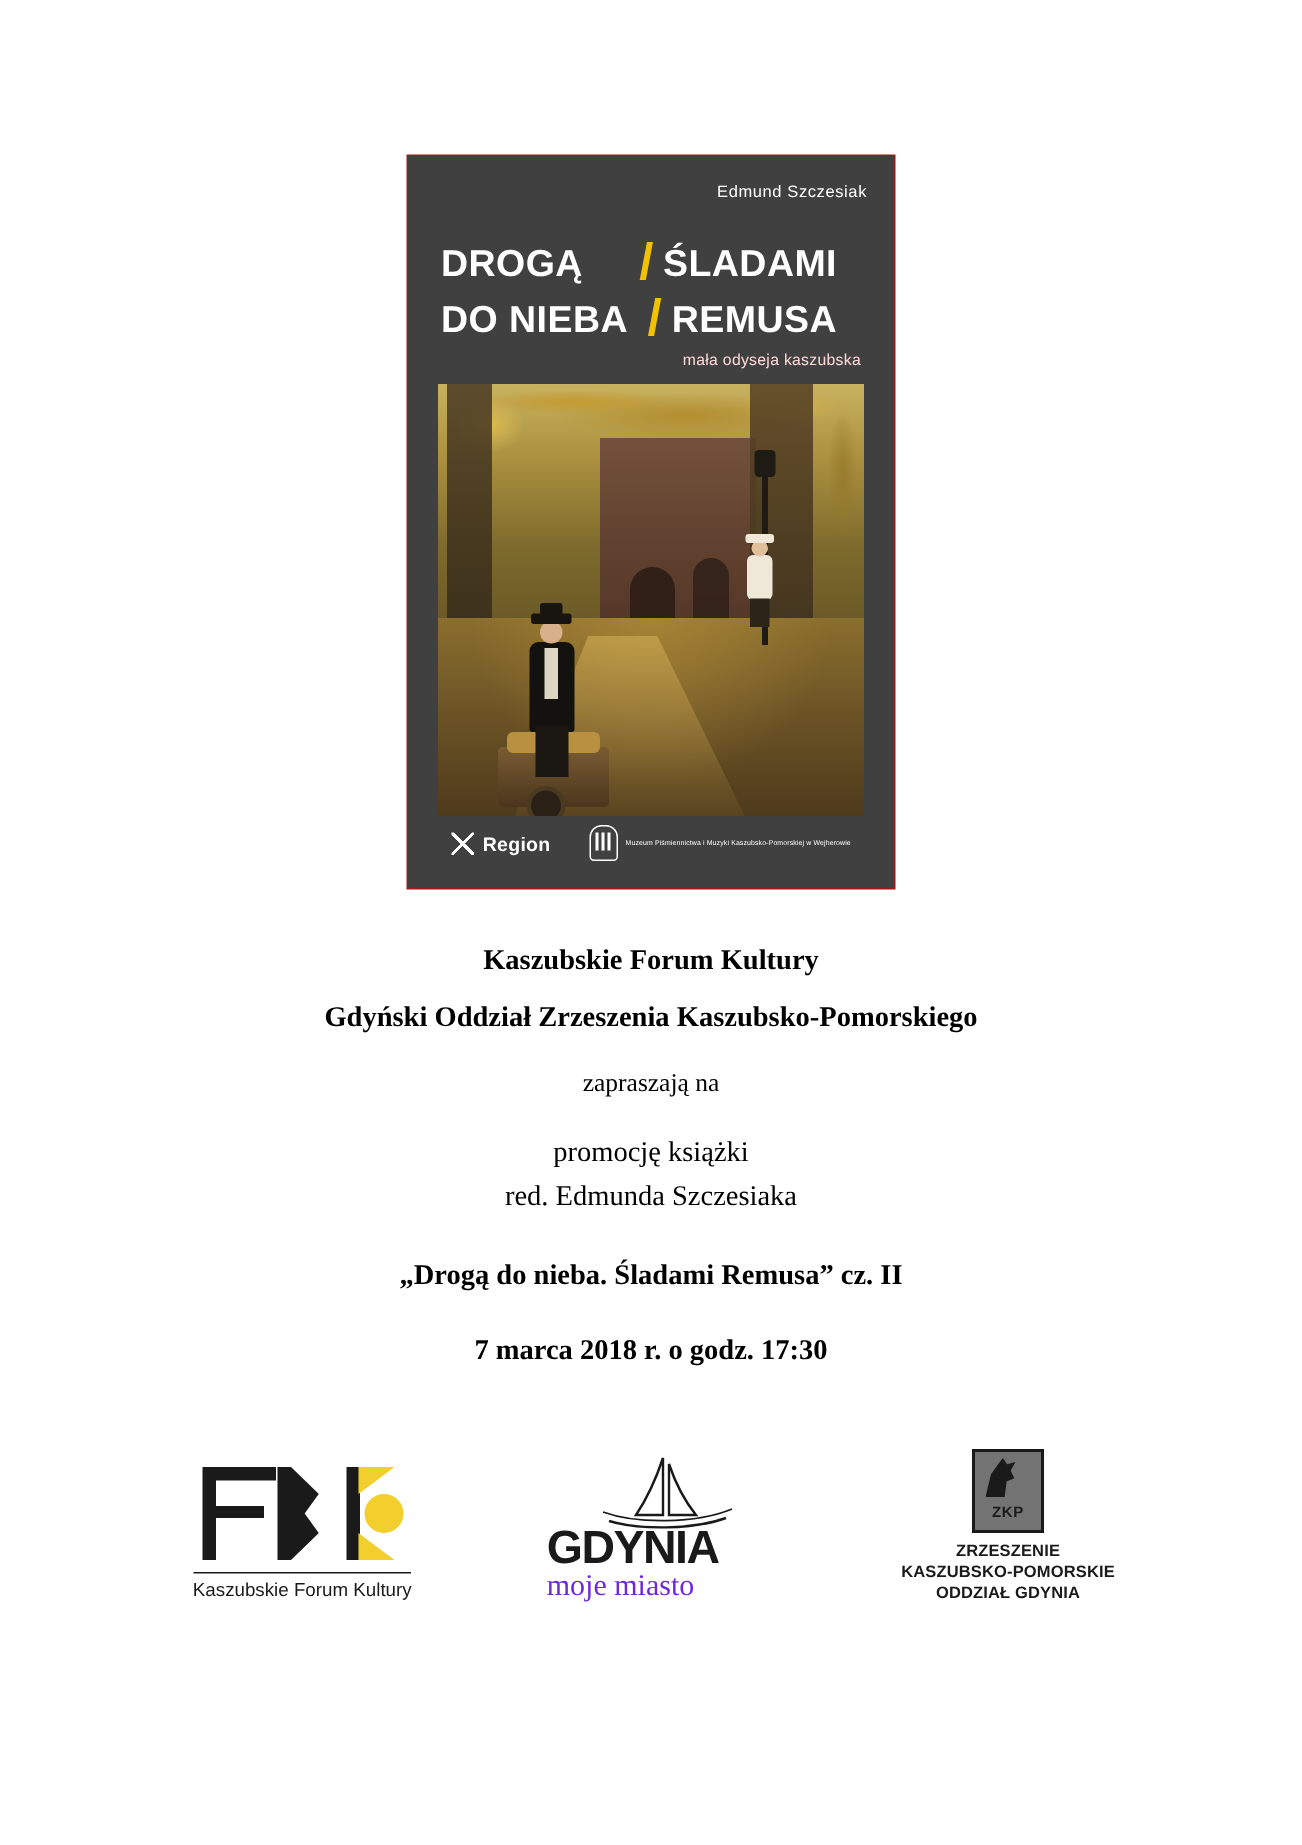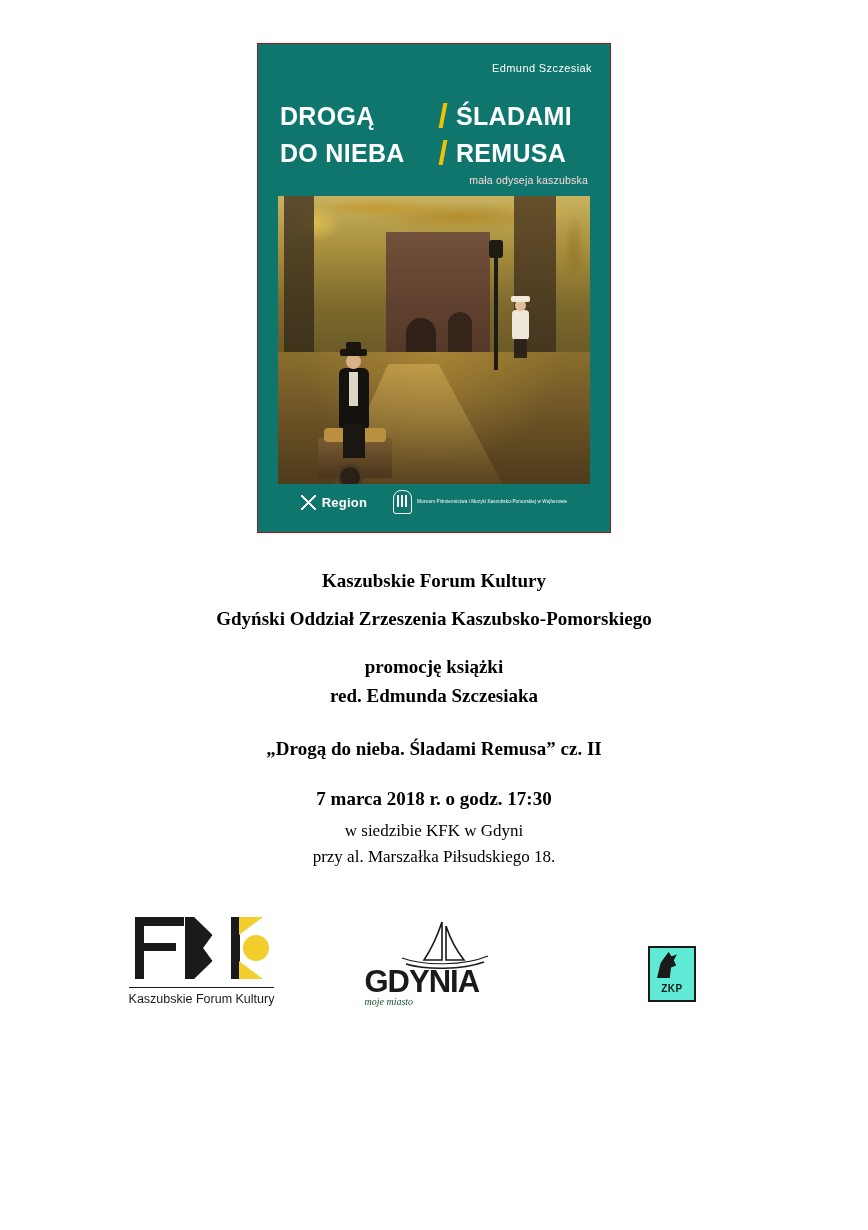--- a/index.html
+++ b/index.html
@@ -20,24 +20,24 @@
     height: 1230px;
     background: #ffffff;
     display: flex;
     flex-direction: column;
     align-items: center;
   }
 
   
   .cover {
     position: relative;
-    width: 352px;
+    width: 324px;
     height: 488px;
-    margin-top: 44px;
-    background: #0f766e;
+    margin-top: 104px;
+    background: #404040;
     box-shadow: 0 0 0 1px #a2171d;
     overflow: hidden;
     font-family: "Liberation Sans", sans-serif;
   }
   .cover-author {
     position: absolute;
     top: 18px;
     right: 18px;
     color: #ffffff;
     font-size: 11px;
@@ -303,21 +303,21 @@
     font-size: 19px;
     font-weight: bold;
     margin: 0 0 22px 0;
   }
   .t-invite {
     font-size: 17px;
     margin: 0 0 22px 0;
   }
   .t-promo {
     font-size: 19px;
-    font-weight: bold;
+    font-weight: normal;
     line-height: 29px;
     margin: 0 0 28px 0;
     text-align: center;
   }
   .t-booktitle {
     font-size: 19px;
     font-weight: bold;
     margin: 0 0 28px 0;
   }
   .t-which {
@@ -431,35 +431,34 @@
   .gd-word {
     font-family: "Liberation Sans", sans-serif;
     font-size: 31px;
     font-weight: bold;
     letter-spacing: -1px;
     color: #1a1a1a;
     line-height: 32px;
   }
   .gd-tag {
     font-family: "Liberation Serif", serif;
-    font-style: italic;
-    font-size: 10px;
-    color: #14532d;
+    font-size: 20px;
+    color: #6d28d9;
     margin-top: -2px;
   }
 
   
   .logo-zkp {
     width: 175px;
     text-align: center;
   }
   .zkp-shield {
     width: 48px; height: 56px;
     margin: 0 auto 5px auto;
-    background: #5eead4;
+    background: #737373;
     border: 2px solid #1a1a1a;
     position: relative;
     box-sizing: border-box;
   }
   .zkp-grif {
     position: absolute; left: 7px; top: 4px;
     width: 20px; height: 26px;
     background: #1a1a1a;
     clip-path: polygon(0% 100%, 18% 42%, 40% 18%, 58% 0%, 72% 16%, 100% 10%, 84% 32%, 96% 52%, 70% 60%, 64% 100%);
   }
@@ -537,30 +536,27 @@
       <div class="cover-logo-museum">
         <span class="museum-mark"></span>
         <span class="museum-text">Muzeum Piśmiennictwa i Muzyki Kaszubsko-Pomorskiej w Wejherowie</span>
       </div>
     </div>
   </div>
 
   <div class="text-block">
     <p class="t-org">Kaszubskie Forum Kultury</p>
     <p class="t-org2">Gdyński Oddział Zrzeszenia Kaszubsko-Pomorskiego</p>
+    <p class="t-invite">zapraszają na</p>
     <p class="t-promo">
       <span>promocję książki</span><br>
       <span>red. Edmunda Szczesiaka</span>
     </p>
     <p class="t-booktitle">„Drogą do nieba. Śladami Remusa” cz. II</p>
     <p class="t-date">7 marca 2018 r. o godz. 17:30</p>
-    <p class="t-place">
-      <span>w siedzibie KFK w Gdyni</span><br>
-      <span>przy al. Marszałka Piłsudskiego 18.</span>
-    </p>
   </div>
 
   <div class="footer-logos">
 
     <div class="logo-kfk">
       <div class="kfk-mark">
         <span class="kfk-f"></span>
         <span class="kfk-k1"></span>
         <span class="kfk-k2"></span>
         <span class="kfk-tri"></span>
@@ -581,16 +577,21 @@
       </div>
       <div class="gd-word">GDYNIA</div>
       <div class="gd-tag">moje miasto</div>
     </div>
 
     <div class="logo-zkp">
       <div class="zkp-shield">
         <span class="zkp-grif"></span>
         <span class="zkp-abbr">ZKP</span>
       </div>
+      <div class="zkp-text">
+        <span>ZRZESZENIE</span><br>
+        <span>KASZUBSKO-POMORSKIE</span><br>
+        <span>ODDZIAŁ GDYNIA</span>
+      </div>
     </div>
 
   </div>
 </div>
 
 </body></html>

